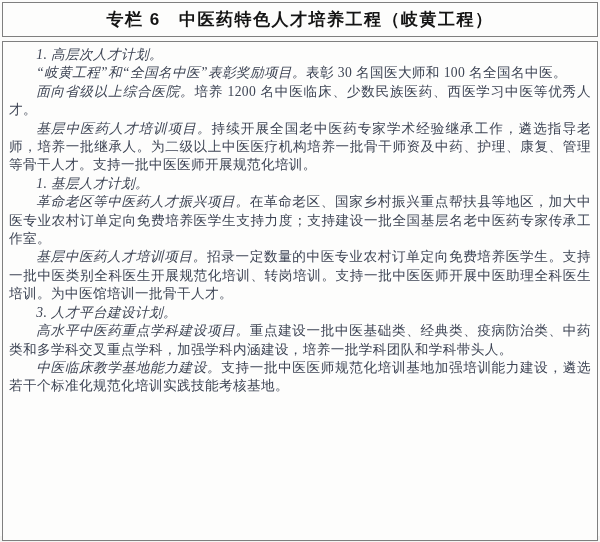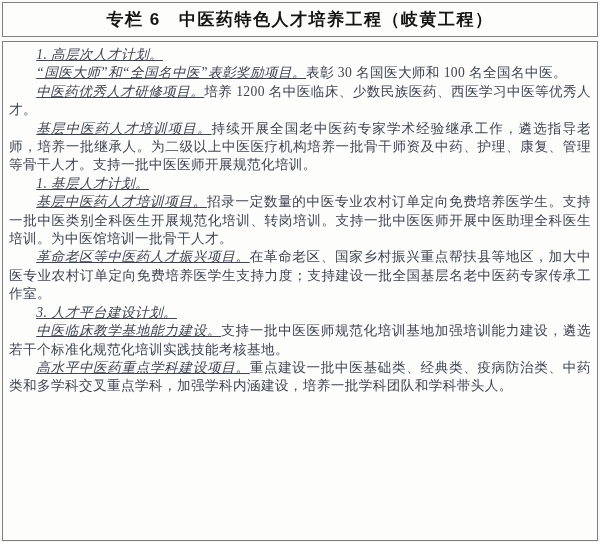--- a/index.html
+++ b/index.html
@@ -44,41 +44,40 @@
     text-indent:2em;
     font-size:13.6px;
     line-height:18.4px;
     color:#3d4454;
     text-align:justify;
     text-justify:inter-ideograph;
     letter-spacing:0.4px;
   }
   .lead{
     font-style:italic; 
-    text-decoration:underline;
   }
   .rest{
     font-style:normal;
   }
 </style>
 </head>
 <body>
 
 <div class="doc">
 
   <div class="title-box">
     <span class="title">专栏 6　中医药特色人才培养工程（岐黄工程）</span>
   </div>
 
   <div class="body-box">
     <p><span class="lead">1. 高层次人才计划。</span><span class="rest"></span></p>
-    <p><span class="lead">“国医大师”和“全国名中医”表彰奖励项目。</span><span class="rest">表彰 30 名国医大师和 100 名全国名中医。</span></p>
-    <p><span class="lead">中医药优秀人才研修项目。</span><span class="rest">培养 1200 名中医临床、少数民族医药、西医学习中医等优秀人才。</span></p>
+    <p><span class="lead">“岐黄工程”和“全国名中医”表彰奖励项目。</span><span class="rest">表彰 30 名国医大师和 100 名全国名中医。</span></p>
+    <p><span class="lead">面向省级以上综合医院。</span><span class="rest">培养 1200 名中医临床、少数民族医药、西医学习中医等优秀人才。</span></p>
     <p><span class="lead">基层中医药人才培训项目。</span><span class="rest">持续开展全国老中医药专家学术经验继承工作，遴选指导老师，培养一批继承人。为二级以上中医医疗机构培养一批骨干师资及中药、护理、康复、管理等骨干人才。支持一批中医医师开展规范化培训。</span></p>
     <p><span class="lead">1. 基层人才计划。</span><span class="rest"></span></p>
+    <p><span class="lead">革命老区等中医药人才振兴项目。</span><span class="rest">在革命老区、国家乡村振兴重点帮扶县等地区，加大中医专业农村订单定向免费培养医学生支持力度；支持建设一批全国基层名老中医药专家传承工作室。</span></p>
     <p><span class="lead">基层中医药人才培训项目。</span><span class="rest">招录一定数量的中医专业农村订单定向免费培养医学生。支持一批中医类别全科医生开展规范化培训、转岗培训。支持一批中医医师开展中医助理全科医生培训。为中医馆培训一批骨干人才。</span></p>
-    <p><span class="lead">革命老区等中医药人才振兴项目。</span><span class="rest">在革命老区、国家乡村振兴重点帮扶县等地区，加大中医专业农村订单定向免费培养医学生支持力度；支持建设一批全国基层名老中医药专家传承工作室。</span></p>
     <p><span class="lead">3. 人才平台建设计划。</span><span class="rest"></span></p>
+    <p><span class="lead">高水平中医药重点学科建设项目。</span><span class="rest">重点建设一批中医基础类、经典类、疫病防治类、中药类和多学科交叉重点学科，加强学科内涵建设，培养一批学科团队和学科带头人。</span></p>
     <p><span class="lead">中医临床教学基地能力建设。</span><span class="rest">支持一批中医医师规范化培训基地加强培训能力建设，遴选若干个标准化规范化培训实践技能考核基地。</span></p>
-    <p><span class="lead">高水平中医药重点学科建设项目。</span><span class="rest">重点建设一批中医基础类、经典类、疫病防治类、中药类和多学科交叉重点学科，加强学科内涵建设，培养一批学科团队和学科带头人。</span></p>
   </div>
 
 </div>
 
 </body></html>

